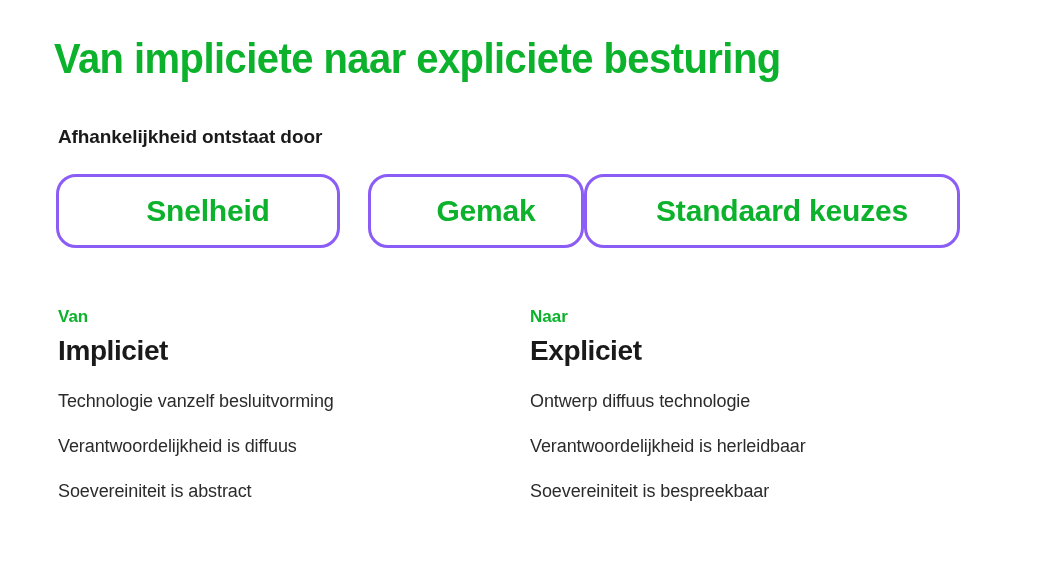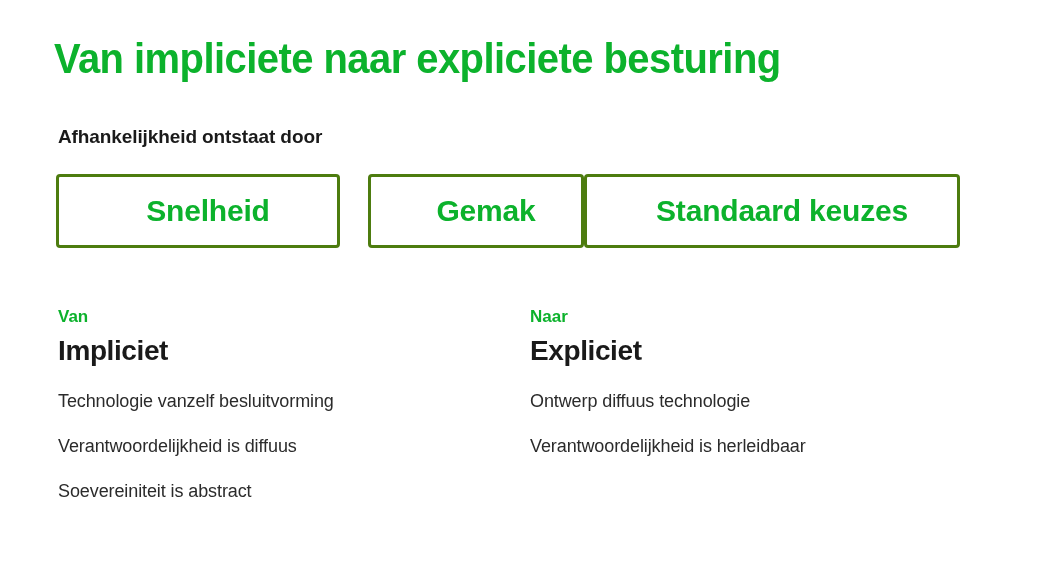--- a/index.html
+++ b/index.html
@@ -55,22 +55,22 @@
     left: 0;
     top: 174px;
     width: 1056px;
     height: 76px;
   }
   .pill {
     position: absolute;
     top: 0;
     height: 74px;
     box-sizing: border-box;
-    border: 3px solid #4d7c0f;
-    border-radius: 4px;
+    border: 3px solid #8b5cf6;
+    border-radius: 20px;
     background: #ffffff;
     display: flex;
     align-items: center;
     justify-content: center;
     padding-left: 20px;
   }
   .pill-label {
     font-size: 30px;
     font-weight: 700;
     color: #0CB22C;
@@ -160,18 +160,19 @@
         <li>Soevereiniteit is abstract</li>
       </ul>
     </div>
 
     <div class="column col-right">
       <p class="col-eyebrow">Naar</p>
       <p class="col-heading">Expliciet</p>
       <ul class="col-list">
         <li>Ontwerp diffuus technologie</li>
         <li>Verantwoordelijkheid is herleidbaar</li>
+        <li>Soevereiniteit is bespreekbaar</li>
       </ul>
     </div>
 
   </div>
 
 </div>
 
 </body></html>

